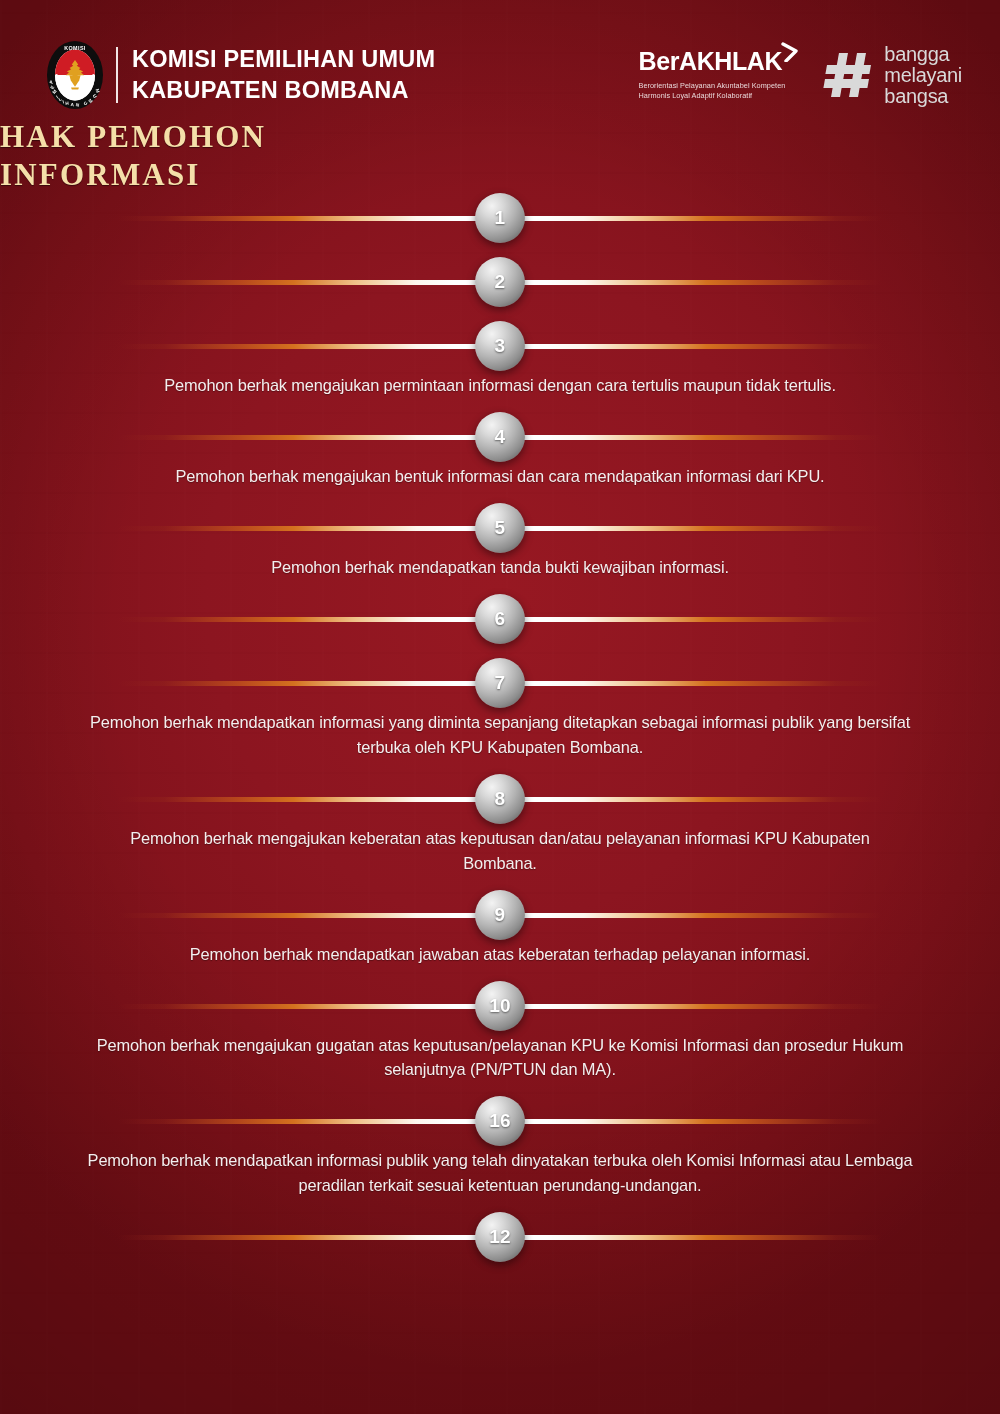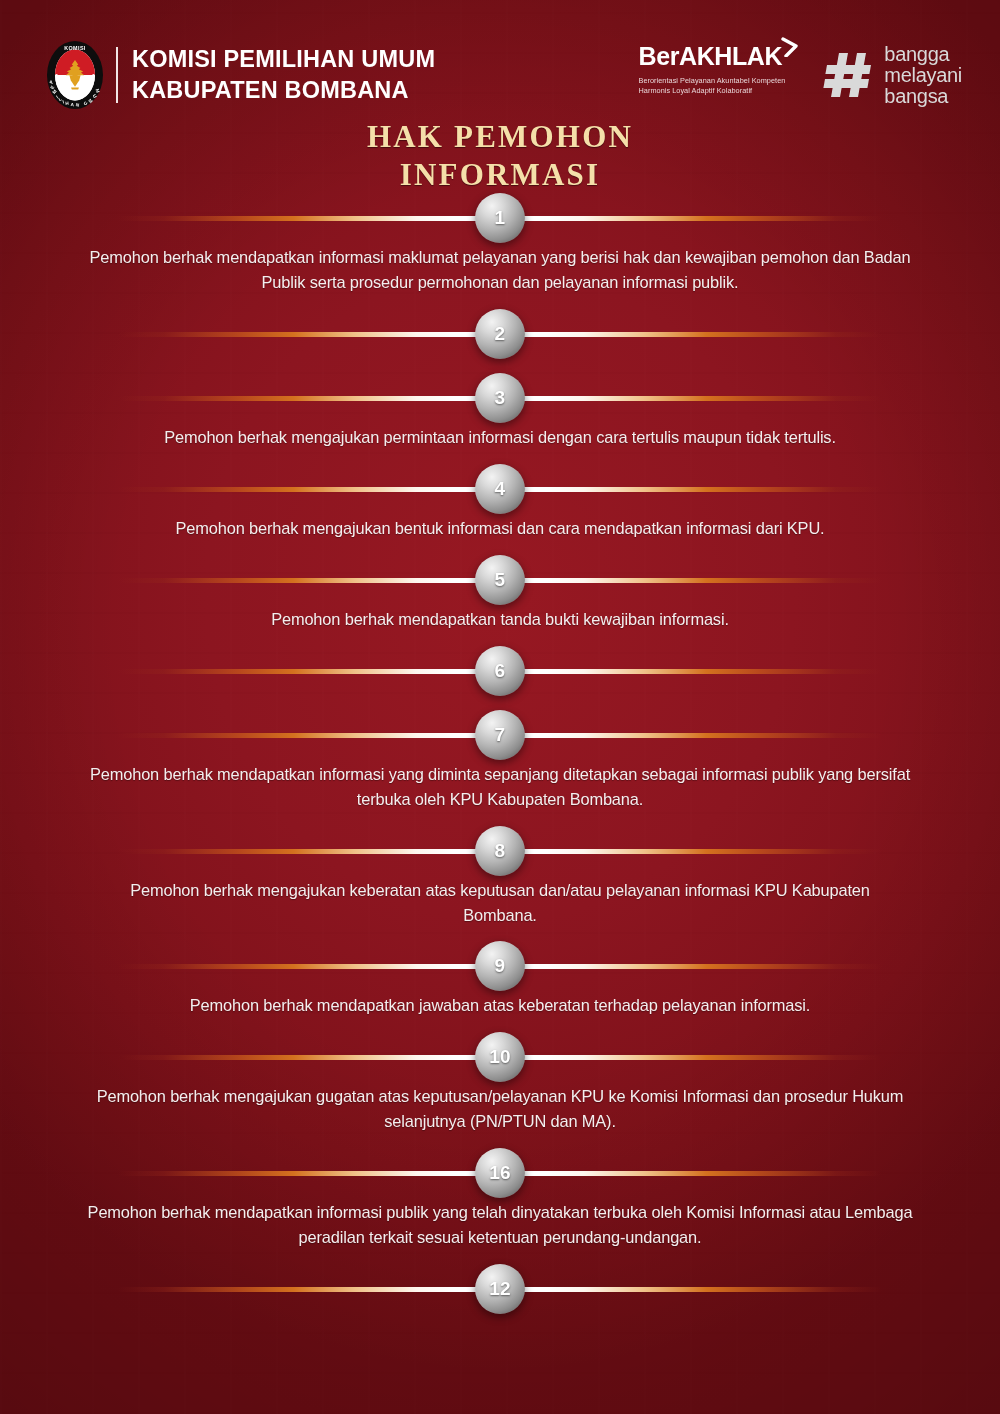--- a/index.html
+++ b/index.html
@@ -73,20 +73,21 @@
     color: #ffffff;
     font-weight: bold;
     font-size: 23.5px;
     line-height: 1.33;
     letter-spacing: .2px;
     white-space: nowrap;
   }
 
   .right-logos {
     display: flex;
+    align-items: center;
     gap: 22px;
   }
   .berakhlak {
     position: relative;
     padding-right: 16px;
   }
   .berakhlak-word {
     color: #ffffff;
     font-weight: bold;
     font-size: 25px;
@@ -121,21 +122,20 @@
     line-height: 1.05;
     font-weight: normal;
     letter-spacing: -.3px;
   }
 
   
   .title {
     position: absolute;
     top: 118px;
     left: 0; right: 0;
-    text-align: center;
     z-index: 4;
     font-family: "Liberation Serif", "DejaVu Serif", serif;
     color: #f5dfa9;
     font-weight: bold;
     font-size: 31px;
     line-height: 1.22;
     letter-spacing: 2.2px;
     text-shadow: 0 1px 1px rgba(0,0,0,.45);
   }
 
@@ -313,21 +313,20 @@
     <div>INFORMASI</div>
   </div>
 
   <div class="list" id="list-root">
       <div class="item">
         <div class="rule-wrap">
           <div class="rule left"></div>
           <div class="rule right"></div>
           <div class="badge">1</div>
         </div>
-        <div class="item-text wide">Pemohon berhak mendapatkan informasi maklumat pelayanan yang berisi hak dan kewajiban pemohon dan Badan Publik serta prosedur permohonan dan pelayanan informasi publik.</div>
       </div>
       <div class="spacer"></div>
       <div class="item">
         <div class="rule-wrap">
           <div class="rule left"></div>
           <div class="rule right"></div>
           <div class="badge">2</div>
         </div>
       </div>
       <div class="spacer"></div>

